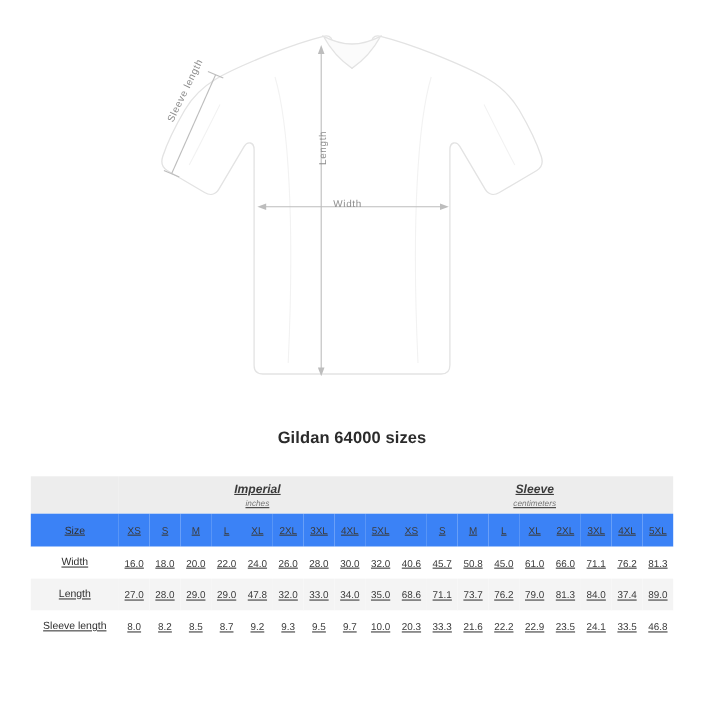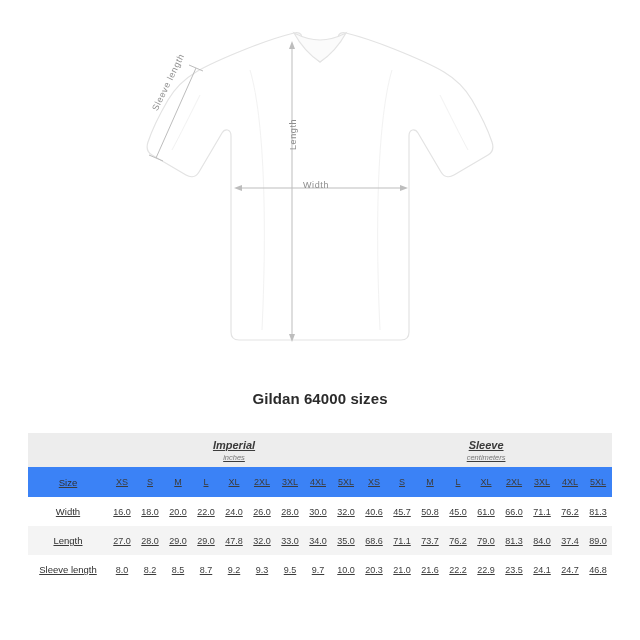--- a/index.html
+++ b/index.html
@@ -304,26 +304,26 @@
           <td>8.0</td>
           <td>8.2</td>
           <td>8.5</td>
           <td>8.7</td>
           <td>9.2</td>
           <td>9.3</td>
           <td>9.5</td>
           <td>9.7</td>
           <td>10.0</td>
           <td>20.3</td>
-          <td>21.0</td>
+          <td>33.3</td>
           <td>21.6</td>
           <td>22.2</td>
           <td>22.9</td>
           <td>23.5</td>
           <td>24.1</td>
-          <td>24.7</td>
+          <td>33.5</td>
           <td>46.8</td>
         </tr>
       </tbody>
     </table>
   </div>
 
 </div>
 
 </body></html>

